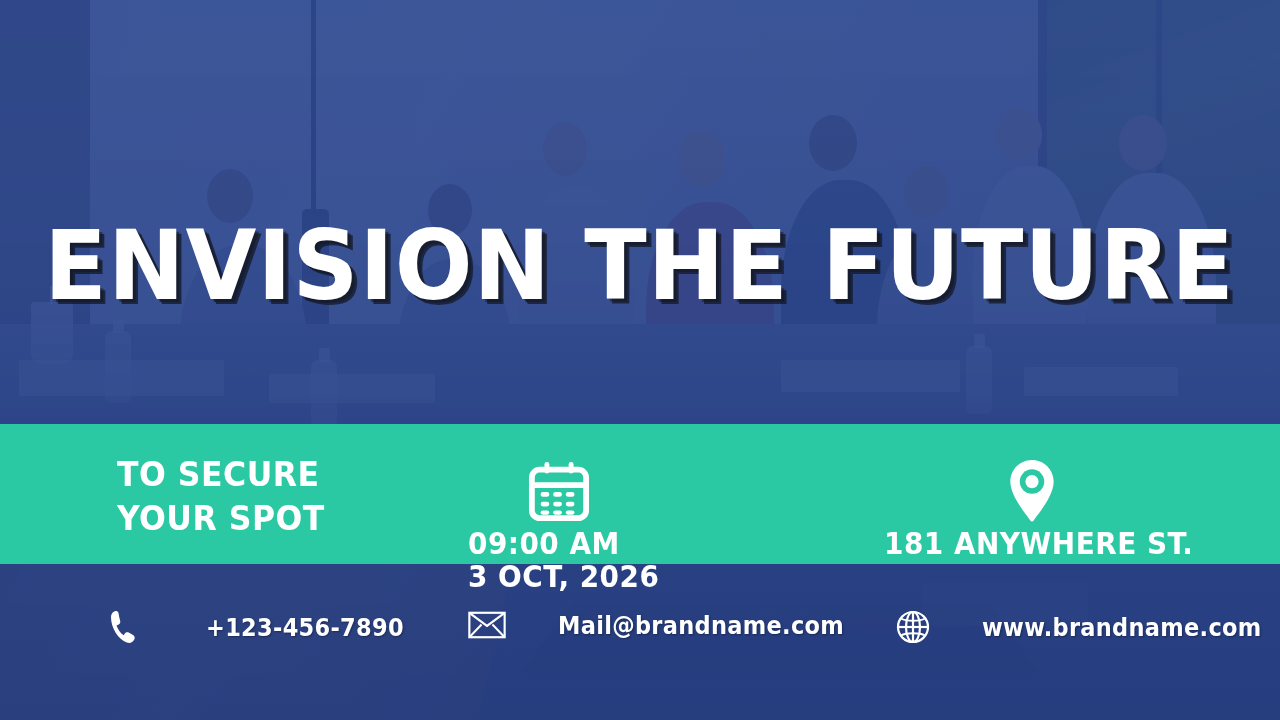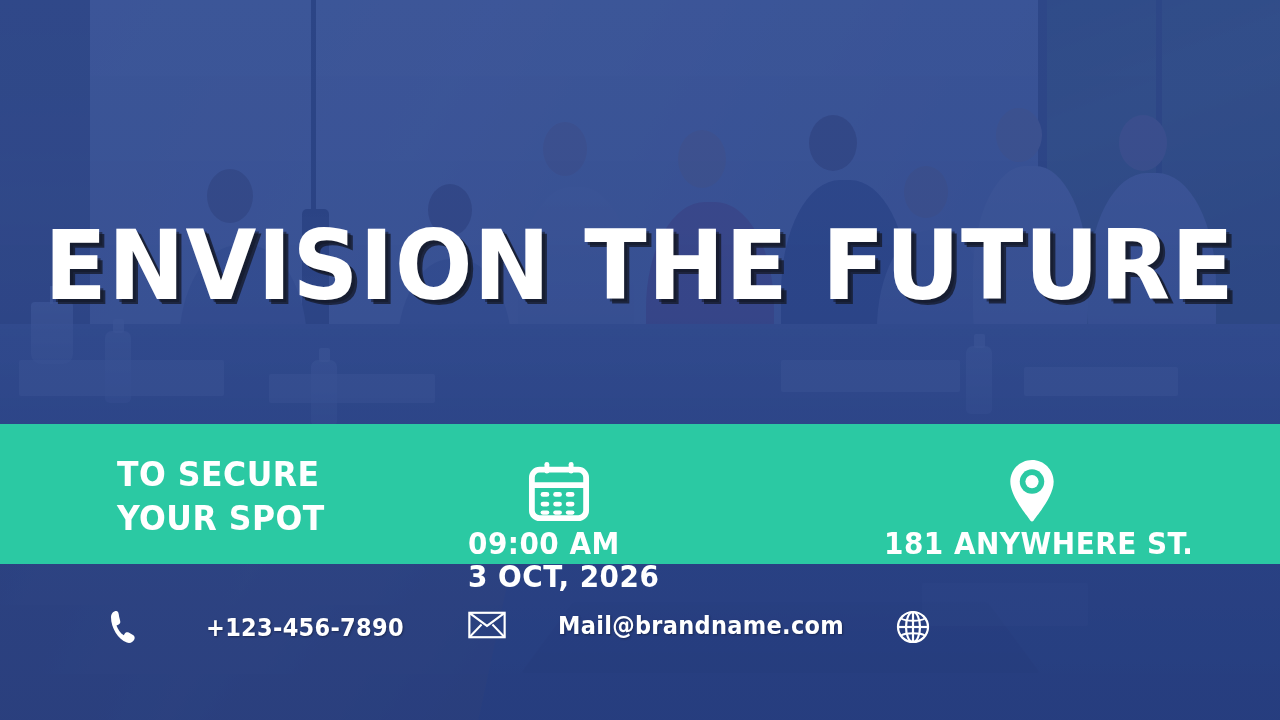--- a/index.html
+++ b/index.html
@@ -285,15 +285,16 @@
       <svg width="34" height="34" viewBox="0 0 34 34" aria-hidden="true">
         <circle cx="17" cy="17" r="15" fill="none" stroke="#ffffff" stroke-width="2.2"></circle>
         <ellipse cx="17" cy="17" rx="7" ry="15" fill="none" stroke="#ffffff" stroke-width="2.2"></ellipse>
         <line x1="2" y1="17" x2="32" y2="17" stroke="#ffffff" stroke-width="2.2"></line>
         <path d="M5 8.5 C10 11.5 24 11.5 29 8.5" fill="none" stroke="#ffffff" stroke-width="2"></path>
         <path d="M5 25.5 C10 22.5 24 22.5 29 25.5" fill="none" stroke="#ffffff" stroke-width="2"></path>
         <line x1="17" y1="2" x2="17" y2="32" stroke="#ffffff" stroke-width="2.2"></line>
       </svg>
     </span>
     <span class="gap-web"></span>
+    <span class="ctext">www.brandname.com</span>
   </div>
 
 </div>
 
 </body></html>

